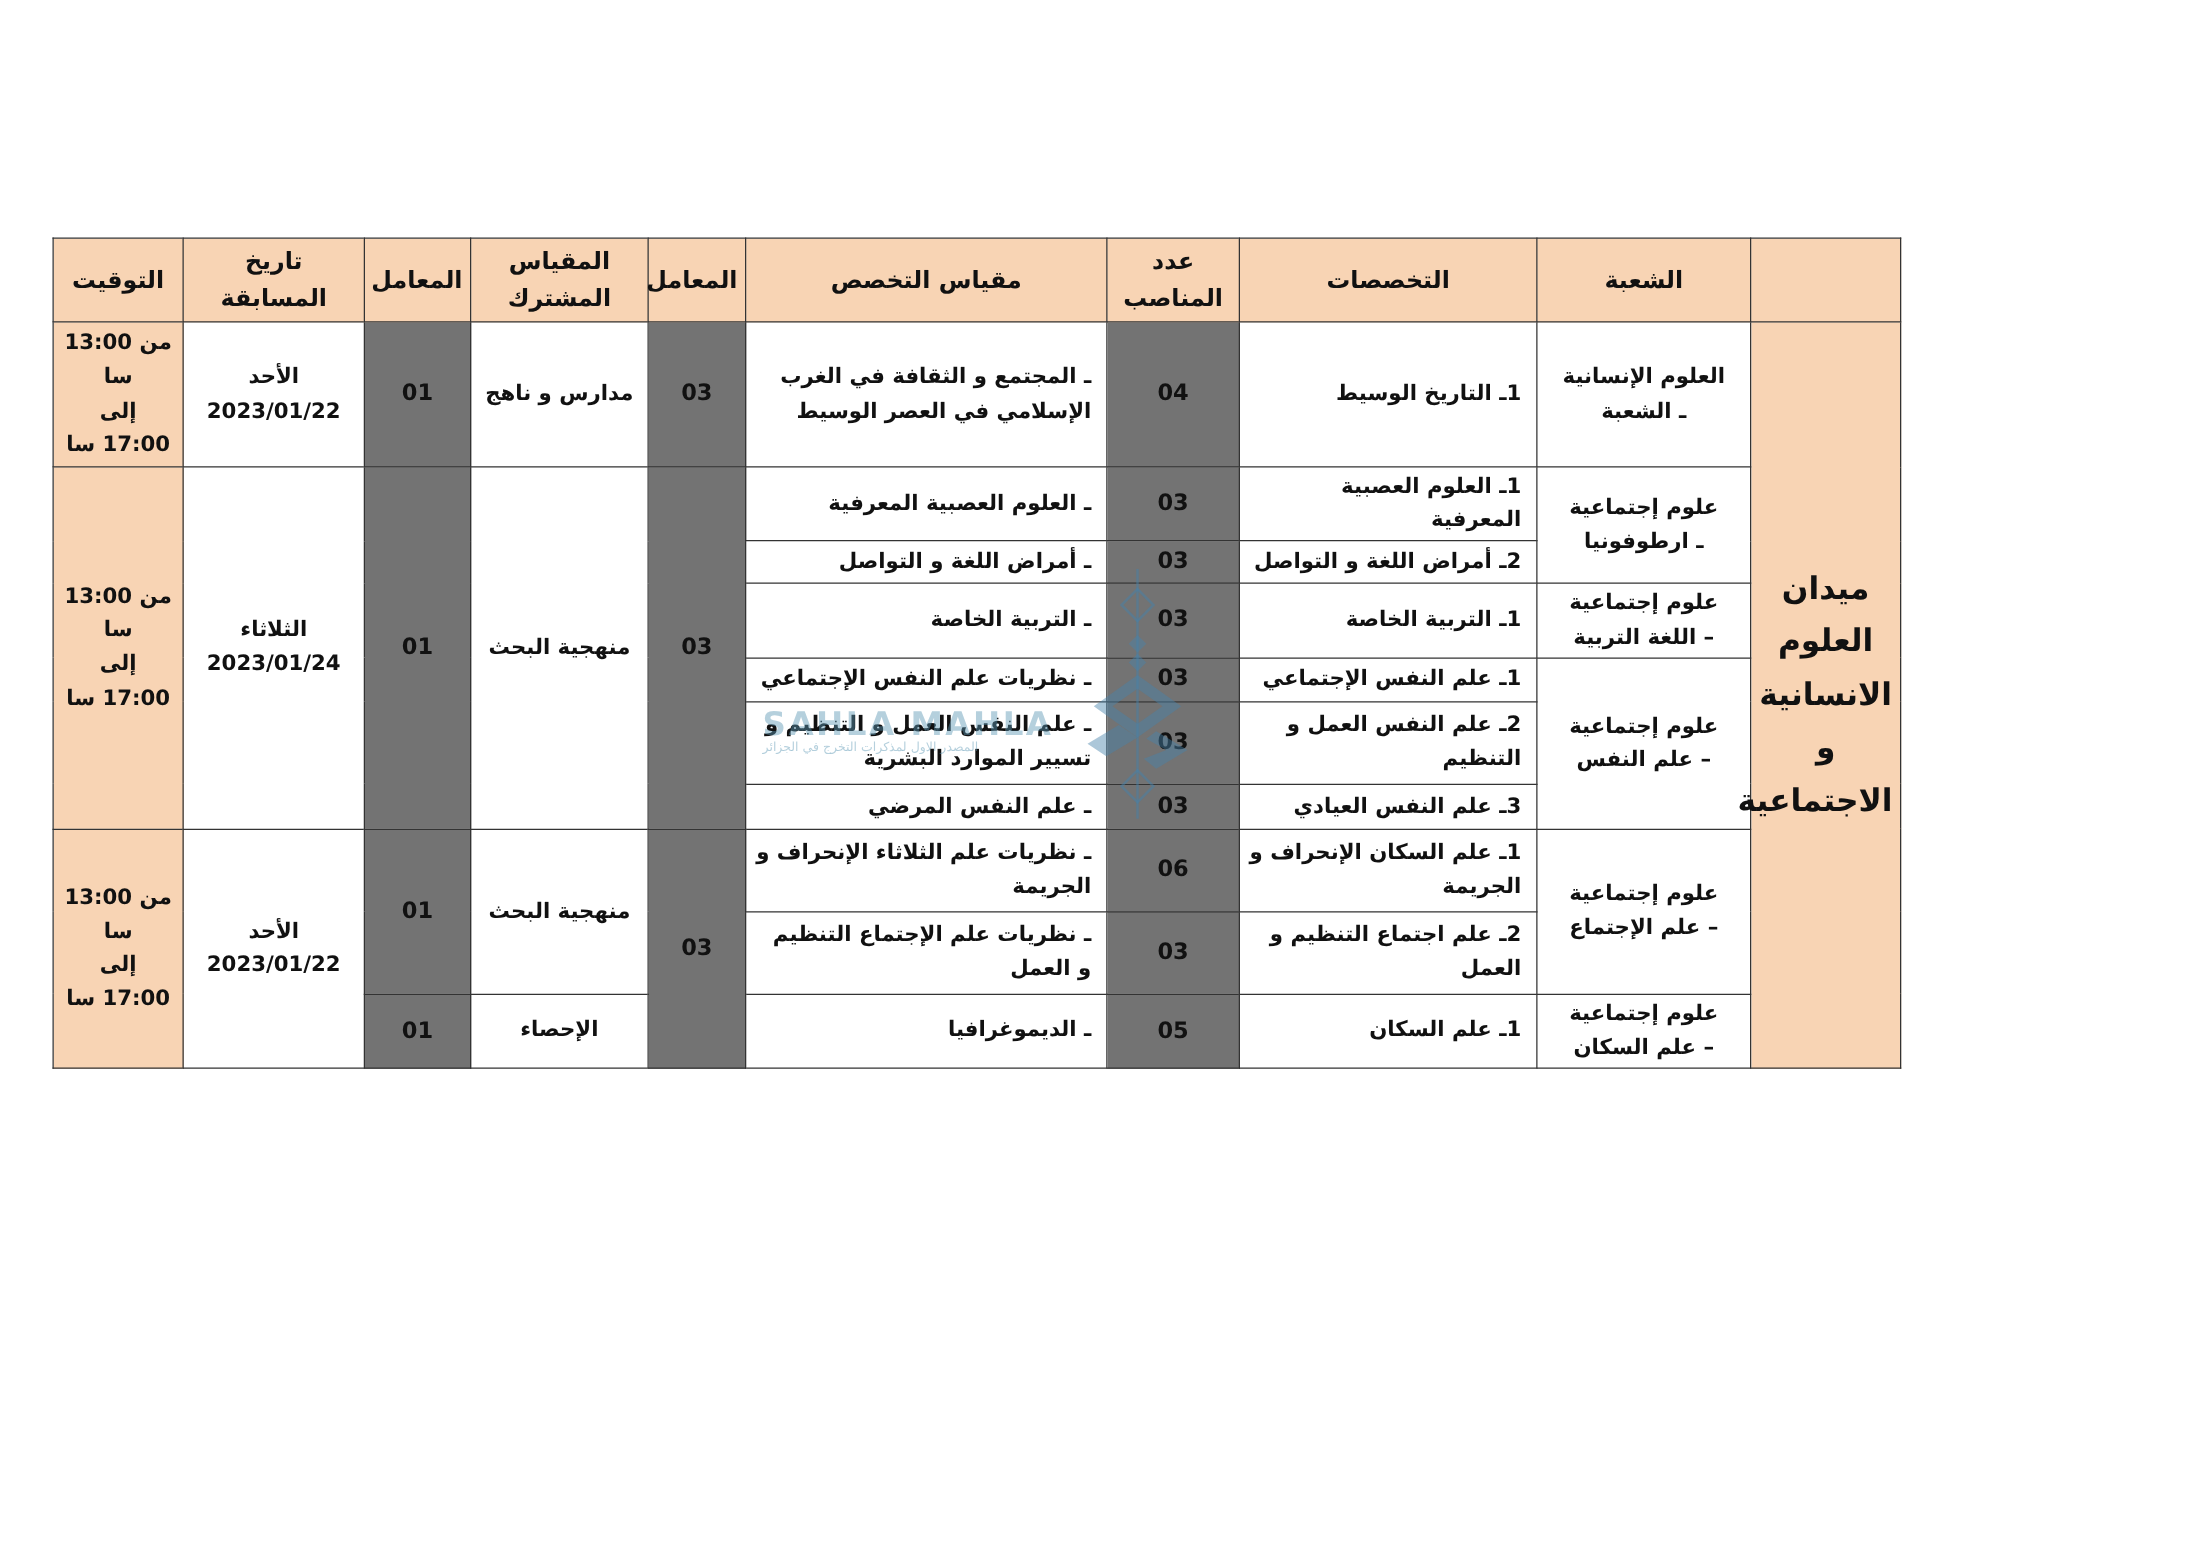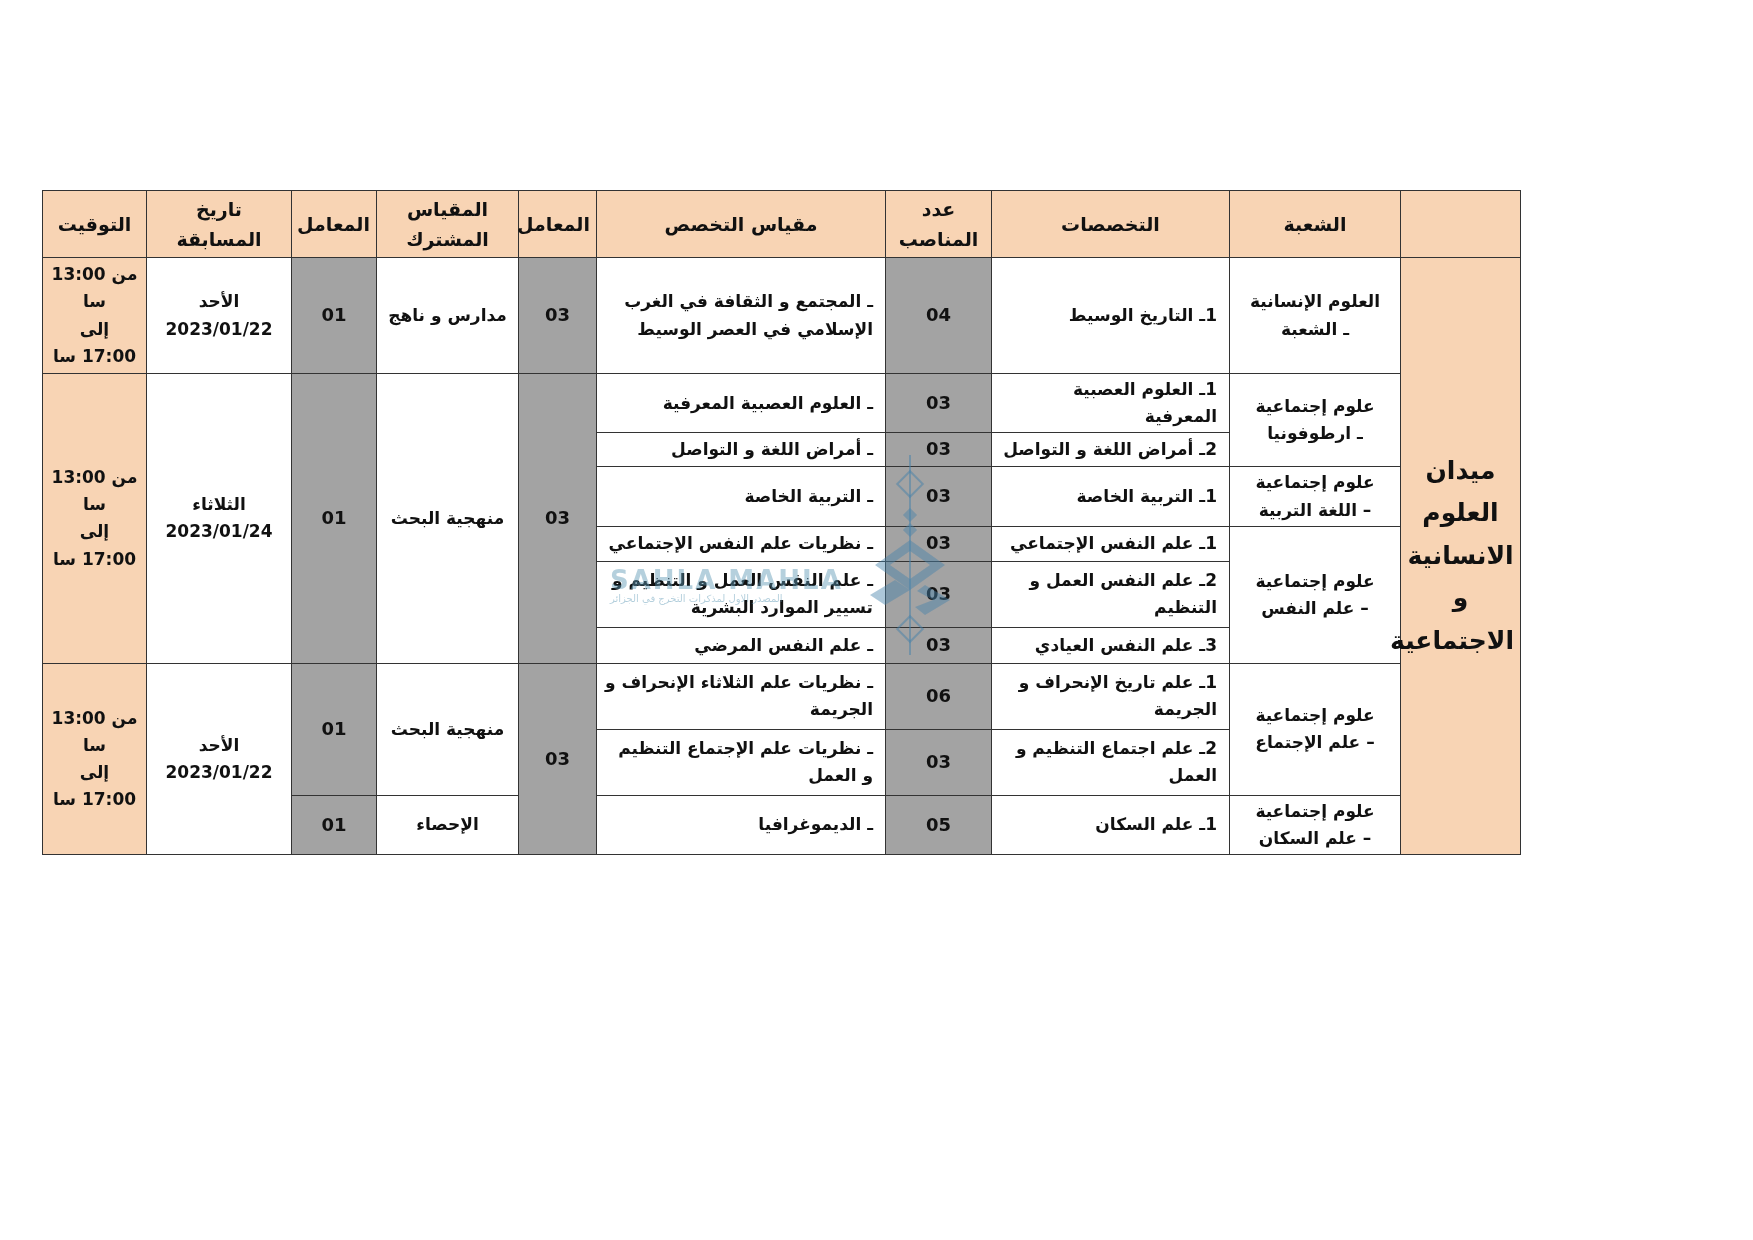--- a/index.html
+++ b/index.html
@@ -4,21 +4,21 @@
 <style>
   html, body { margin:0; padding:0; background:#ffffff; }
   body { width:1753px; height:1240px; position:relative; overflow:hidden;
          font-family:"DejaVu Sans", sans-serif; color:#111; }
   .page { position:absolute; left:42px; top:190px; width:1478px; }
   table { border-collapse:collapse; width:1478px; direction:rtl; table-layout:fixed; }
   td, th { border:1.5px solid #333; text-align:center; vertical-align:middle;
            font-weight:bold; font-size:17px; line-height:1.6; padding:2px 6px; }
   th { background:#f8d4b4; font-size:19px; height:62px; }
   .peach { background:#f8d4b4; }
-  .blue { background:#a3a3a3; }
+  .blue { background:#737373; }
   .white { background:#ffffff; }
   .rt { text-align:right; padding-right:12px; }
   .num { font-size:18px; }
   .field { font-size:25px; line-height:1.7; }
   .time span, .date span { display:block; }
   .watermark { position:absolute; left:610px; top:565px; pointer-events:none; }
   .wm-text { font-family:"DejaVu Sans", sans-serif; font-size:26px; font-weight:bold;
              color:rgba(90,150,180,0.45); letter-spacing:2px; }
   .wm-sub { font-size:10px; color:rgba(90,150,180,0.45); margin-top:-2px; }
   .wm-logo { position:absolute; left:255px; top:-110px; }
@@ -140,21 +140,21 @@
       <td class="white rt">3ـ علم النفس العيادي</td>
       <td class="blue num">03</td>
       <td class="white rt">ـ علم النفس المرضي</td>
     </tr>
 
     <tr style="height:66px">
       <td class="white" rowspan="2">
         <span style="display:block">علوم إجتماعية</span>
         <span style="display:block">– علم الإجتماع</span>
       </td>
-      <td class="white rt">1ـ علم تاريخ الإنحراف و الجريمة</td>
+      <td class="white rt">1ـ علم السكان الإنحراف و الجريمة</td>
       <td class="blue num">06</td>
       <td class="white rt">ـ نظريات علم الثلاثاء الإنحراف و الجريمة</td>
       <td class="blue num" rowspan="3">03</td>
       <td class="white" rowspan="2">منهجية البحث</td>
       <td class="blue num" rowspan="2">01</td>
       <td class="white date" rowspan="3">
         <span>الأحد</span>
         <span>2023/01/22</span>
       </td>
       <td class="peach time" rowspan="3">

